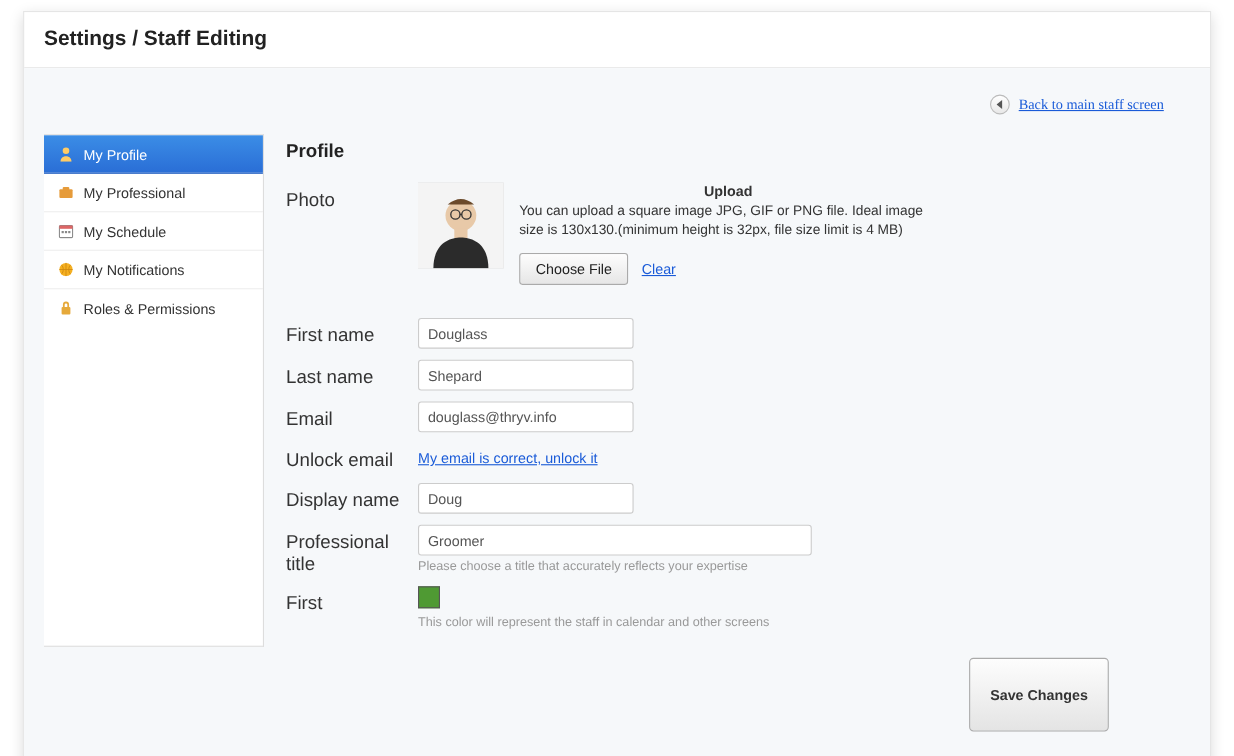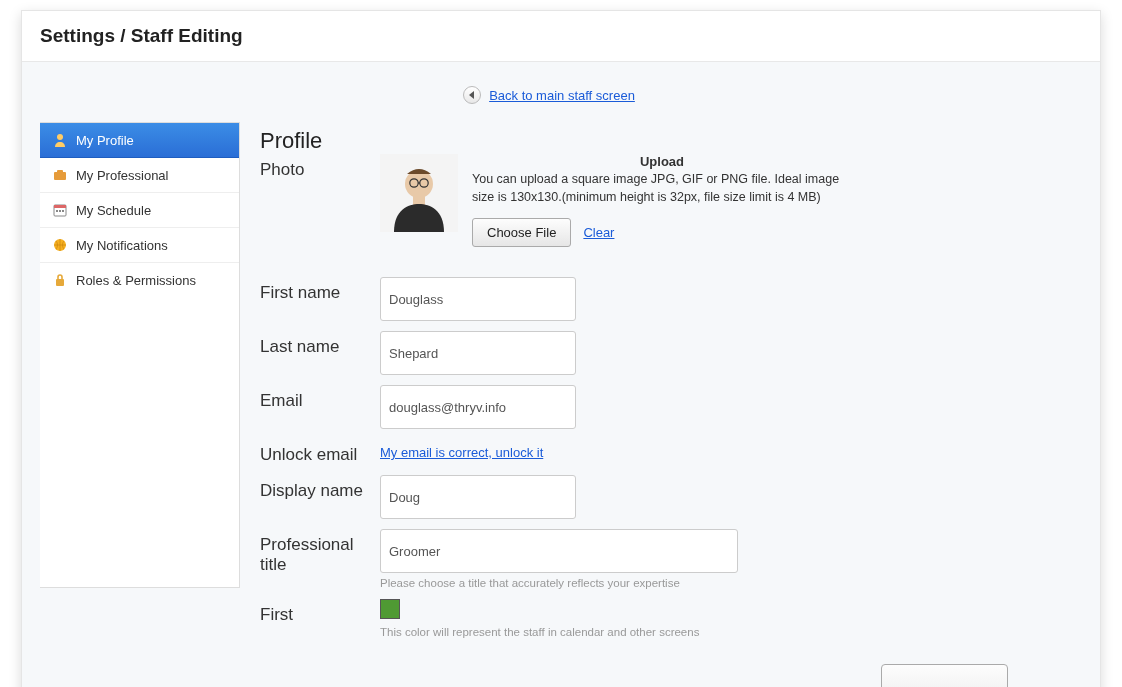--- a/index.html
+++ b/index.html
@@ -24,22 +24,23 @@
   .header h1 {
     font-size: 19px;
     font-weight: bold;
     color: #222;
   }
   .content-wrap {
     background: #f6f8fa;
     padding: 16px 18px 30px 18px;
   }
   .back-row {
-    text-align: center;
+    text-align: right;
     padding: 8px 24px 18px 0;
+    font-family: Liberation Serif, serif;
   }
   .back-btn {
     display: inline-flex;
     align-items: center;
     gap: 8px;
   }
   .back-arrow {
     display: inline-flex;
     width: 18px; height: 18px;
     border-radius: 50%;
@@ -89,22 +90,23 @@
     width: 16px; height: 16px;
     display: inline-flex;
     align-items: center;
     justify-content: center;
   }
   .form-area {
     flex: 1;
     padding: 6px 20px 0 0;
   }
   .section-title {
-    font-size: 22px;
-    font-weight: normal;
+    font-size: 17px;
+    font-weight: bold;
+    margin-bottom: 18px;
     color: #222;
   }
   .row {
     display: flex;
     align-items: flex-start;
     margin-bottom: 10px;
   }
   .label-col {
     width: 120px;
     padding-top: 6px;
@@ -152,21 +154,21 @@
     cursor: pointer;
     color: #222;
   }
   .link {
     color: #1a5bd8;
     text-decoration: underline;
     cursor: pointer;
     font-size: 13px;
   }
   input[type=text] {
-    height: 44px;
+    height: 28px;
     padding: 4px 8px;
     border: 1px solid #ccc;
     border-radius: 3px;
     font-size: 13px;
     color: #555;
     background: #fff;
   }
   .w-sm { width: 196px; }
   .w-lg { width: 358px; }
   .hint {

